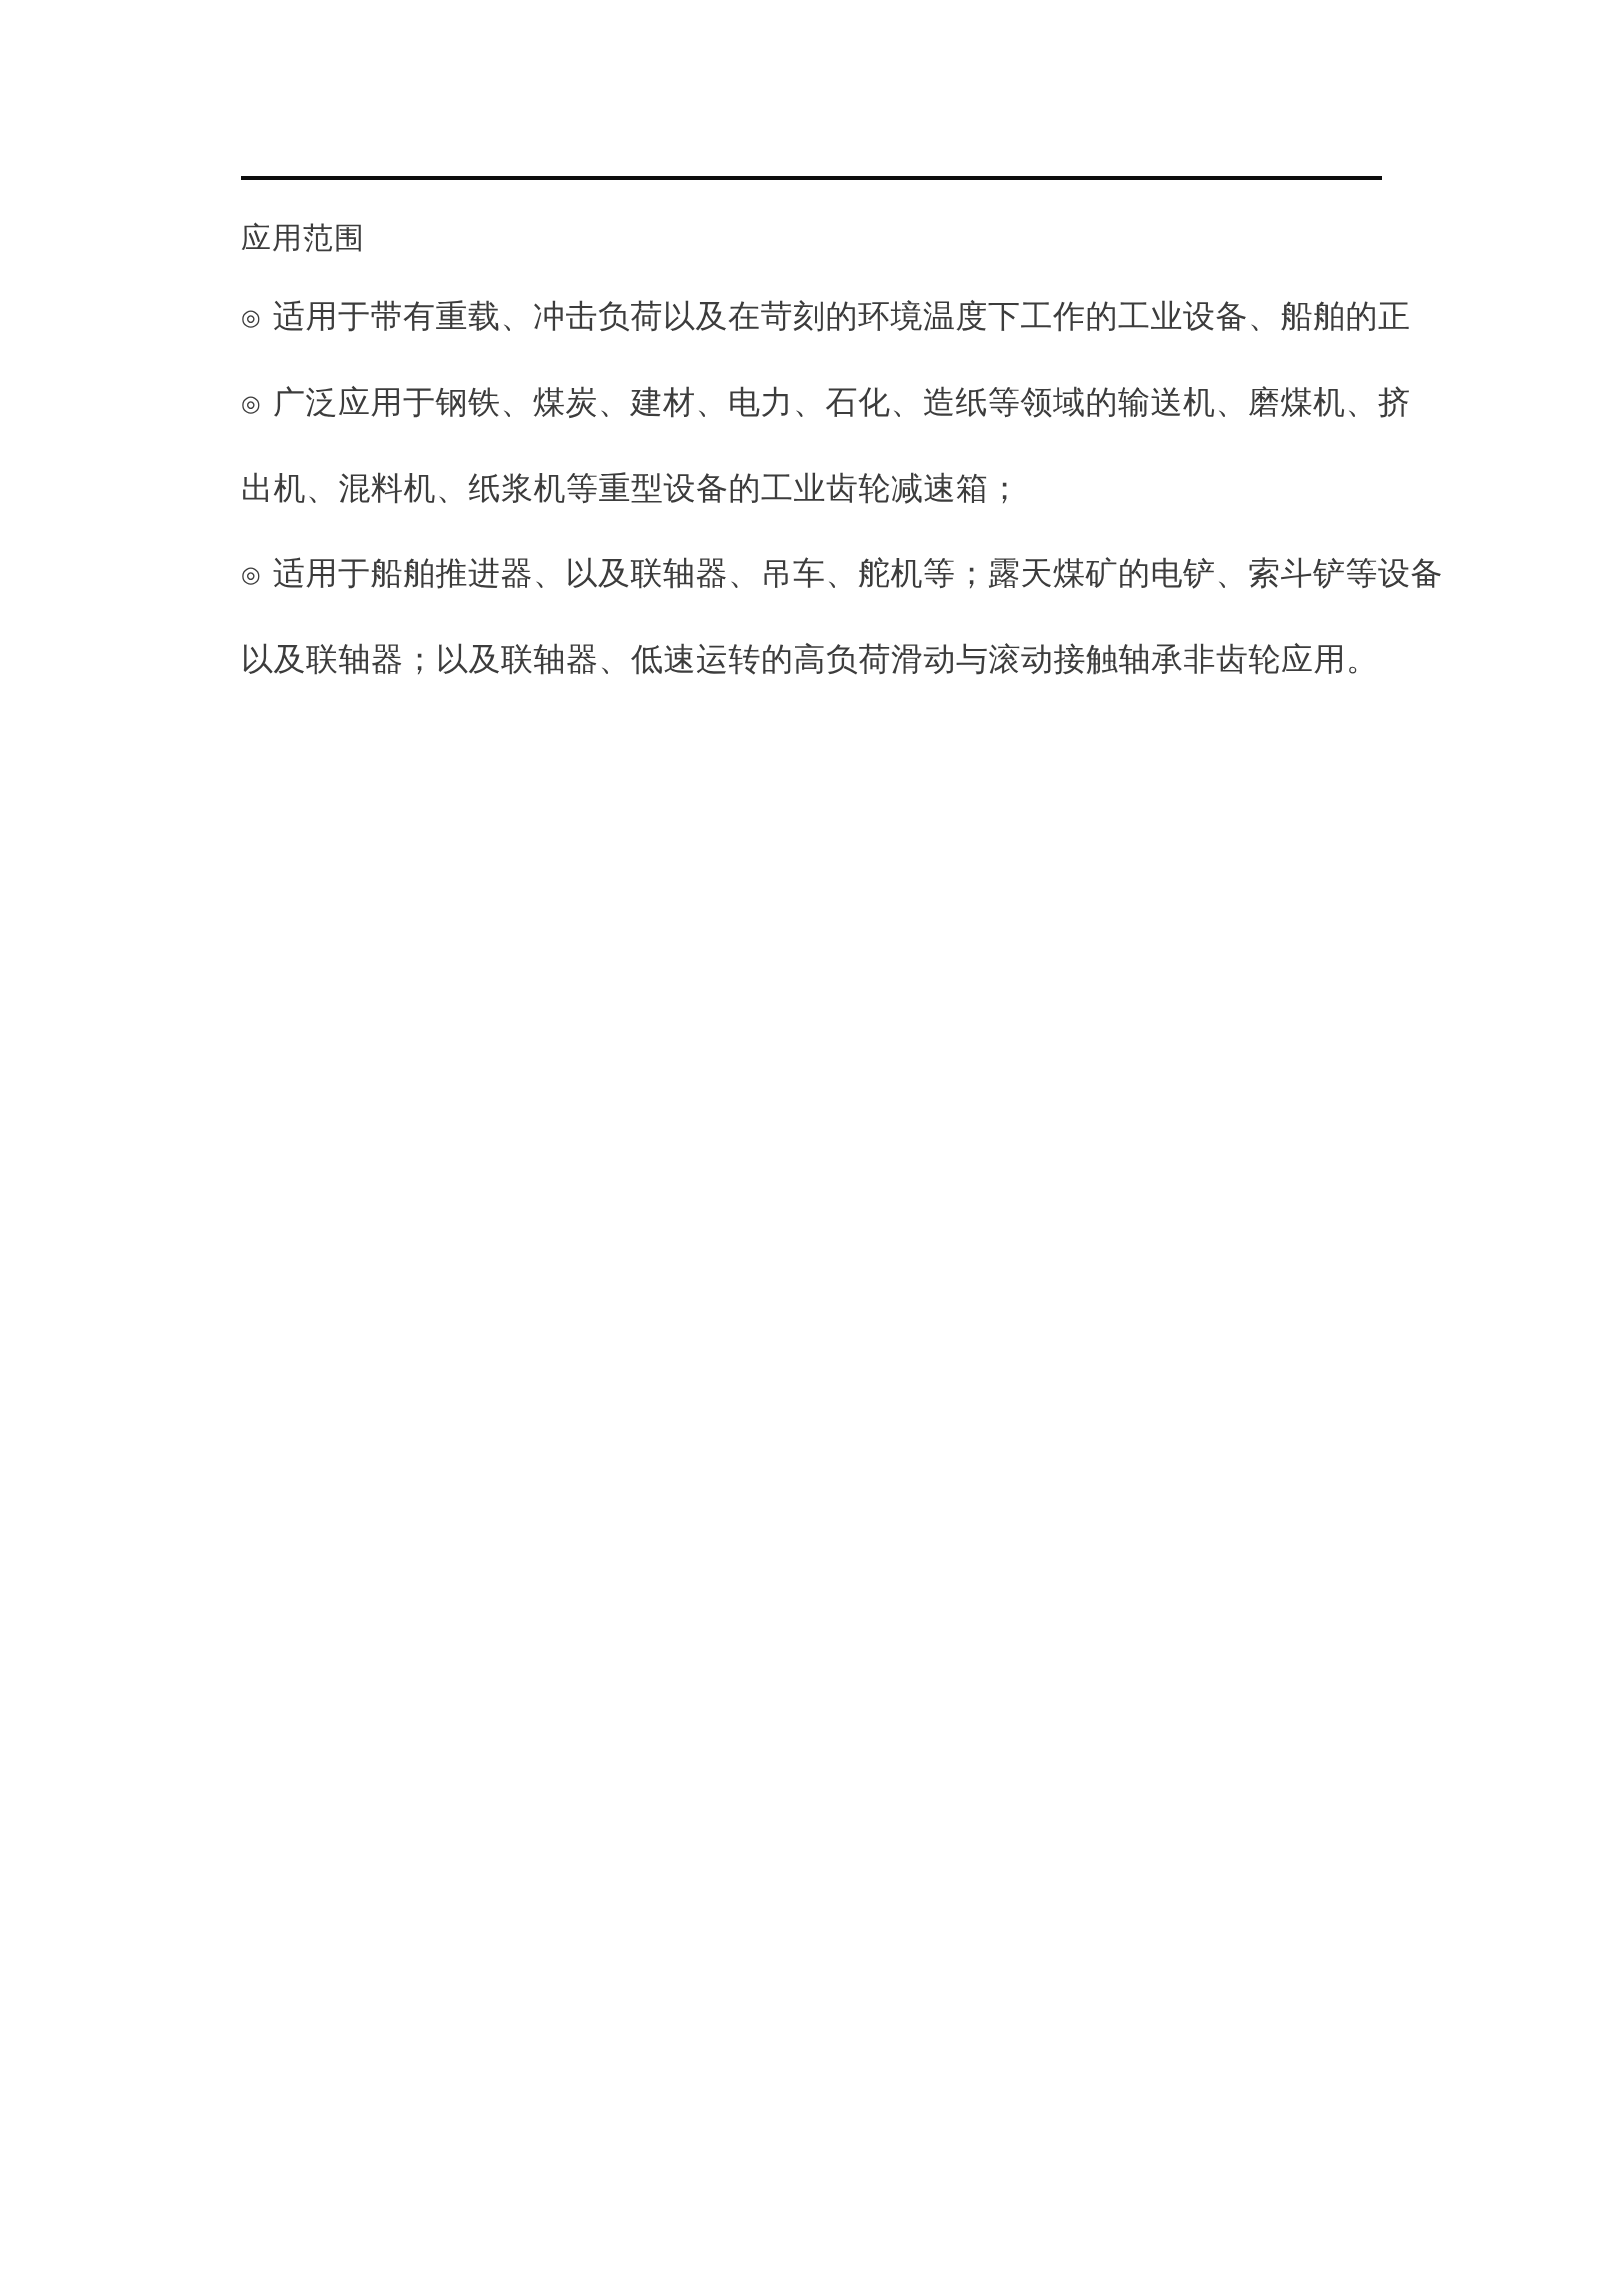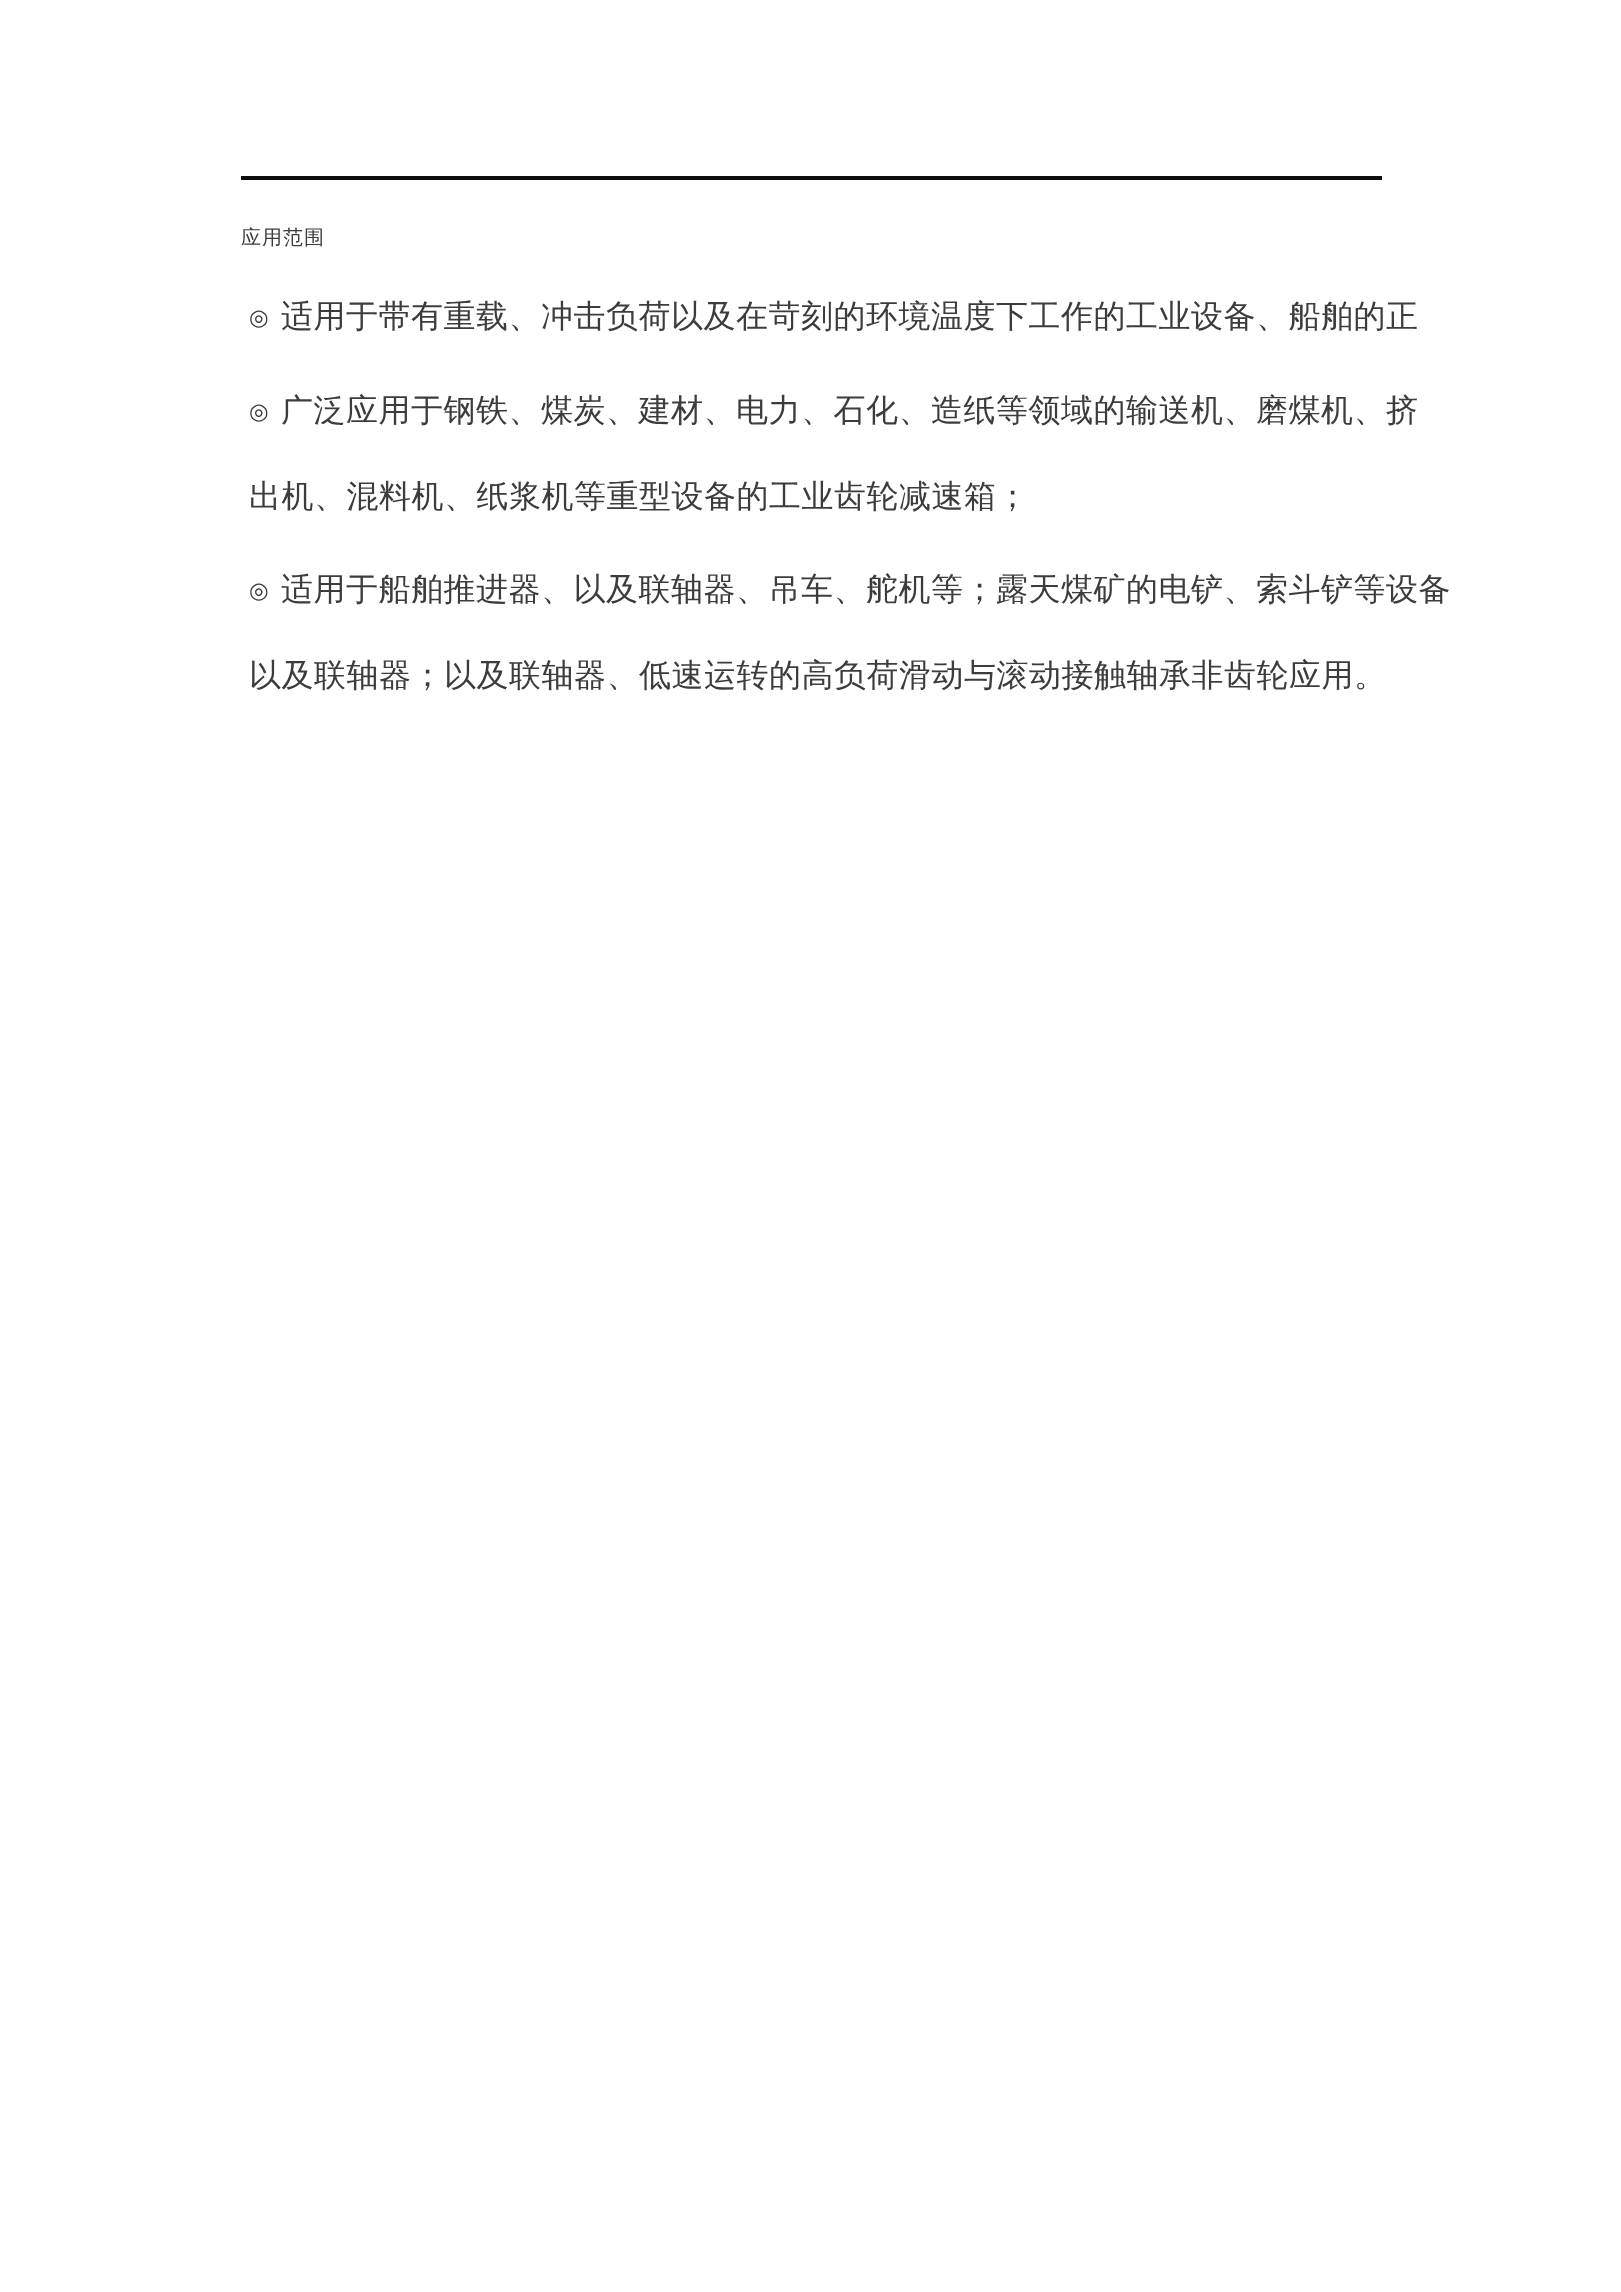--- a/index.html
+++ b/index.html
@@ -20,34 +20,34 @@
   }
   .top-rule {
     border: none;
     margin: 0;
     width: 1141px;
     height: 3.9px;
     background: #0d0d0d;
   }
   .heading {
     margin: 36px 0 0 0;
-    font-size: 20px;
+    font-size: 30px;
     font-weight: 400;
     line-height: 43px;
     letter-spacing: 1px;
     white-space: nowrap;
   }
   .body-text {
     margin-top: 14.7px;
     font-size: 32px;
     line-height: 85px;
     letter-spacing: 0.5px;
   }
   .para {
-    margin: 8px;
+    margin: 0;
   }
   .line {
     white-space: nowrap;
   }
   .marker {
     display: inline-block;
     font-size: 22.5px;
     margin-right: 11.8px;
     vertical-align: 2px;
     color: #3c3c3c;

